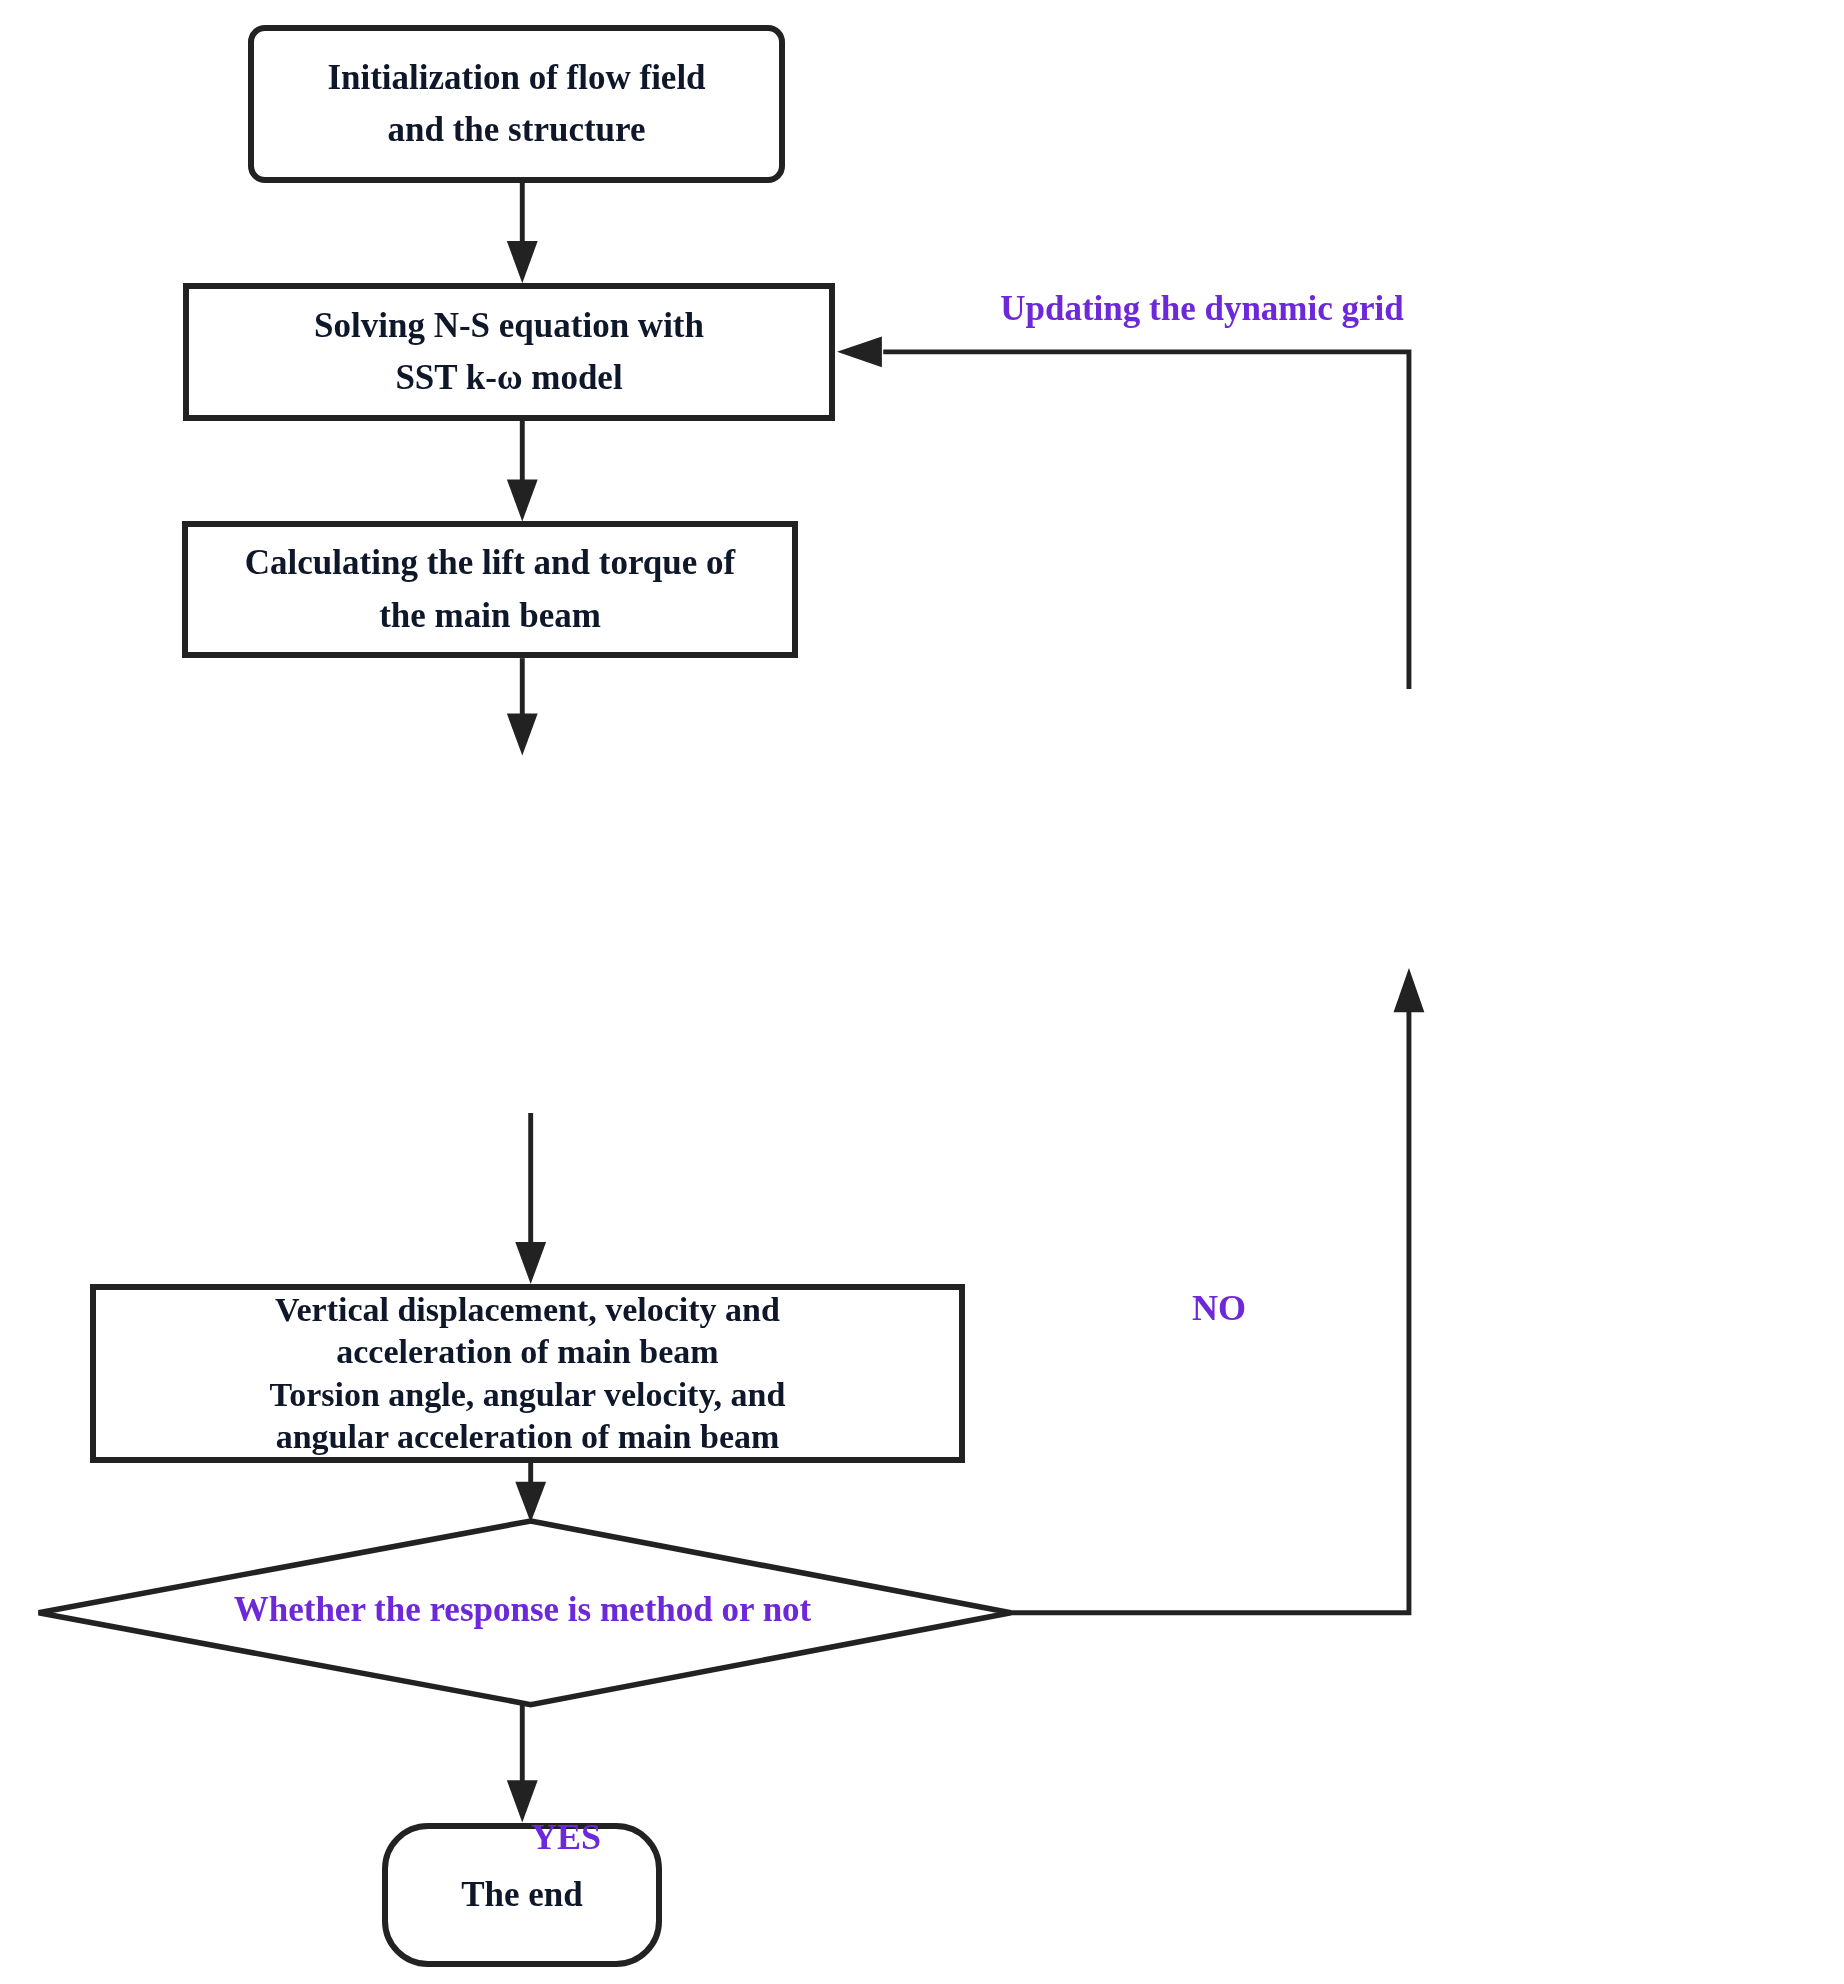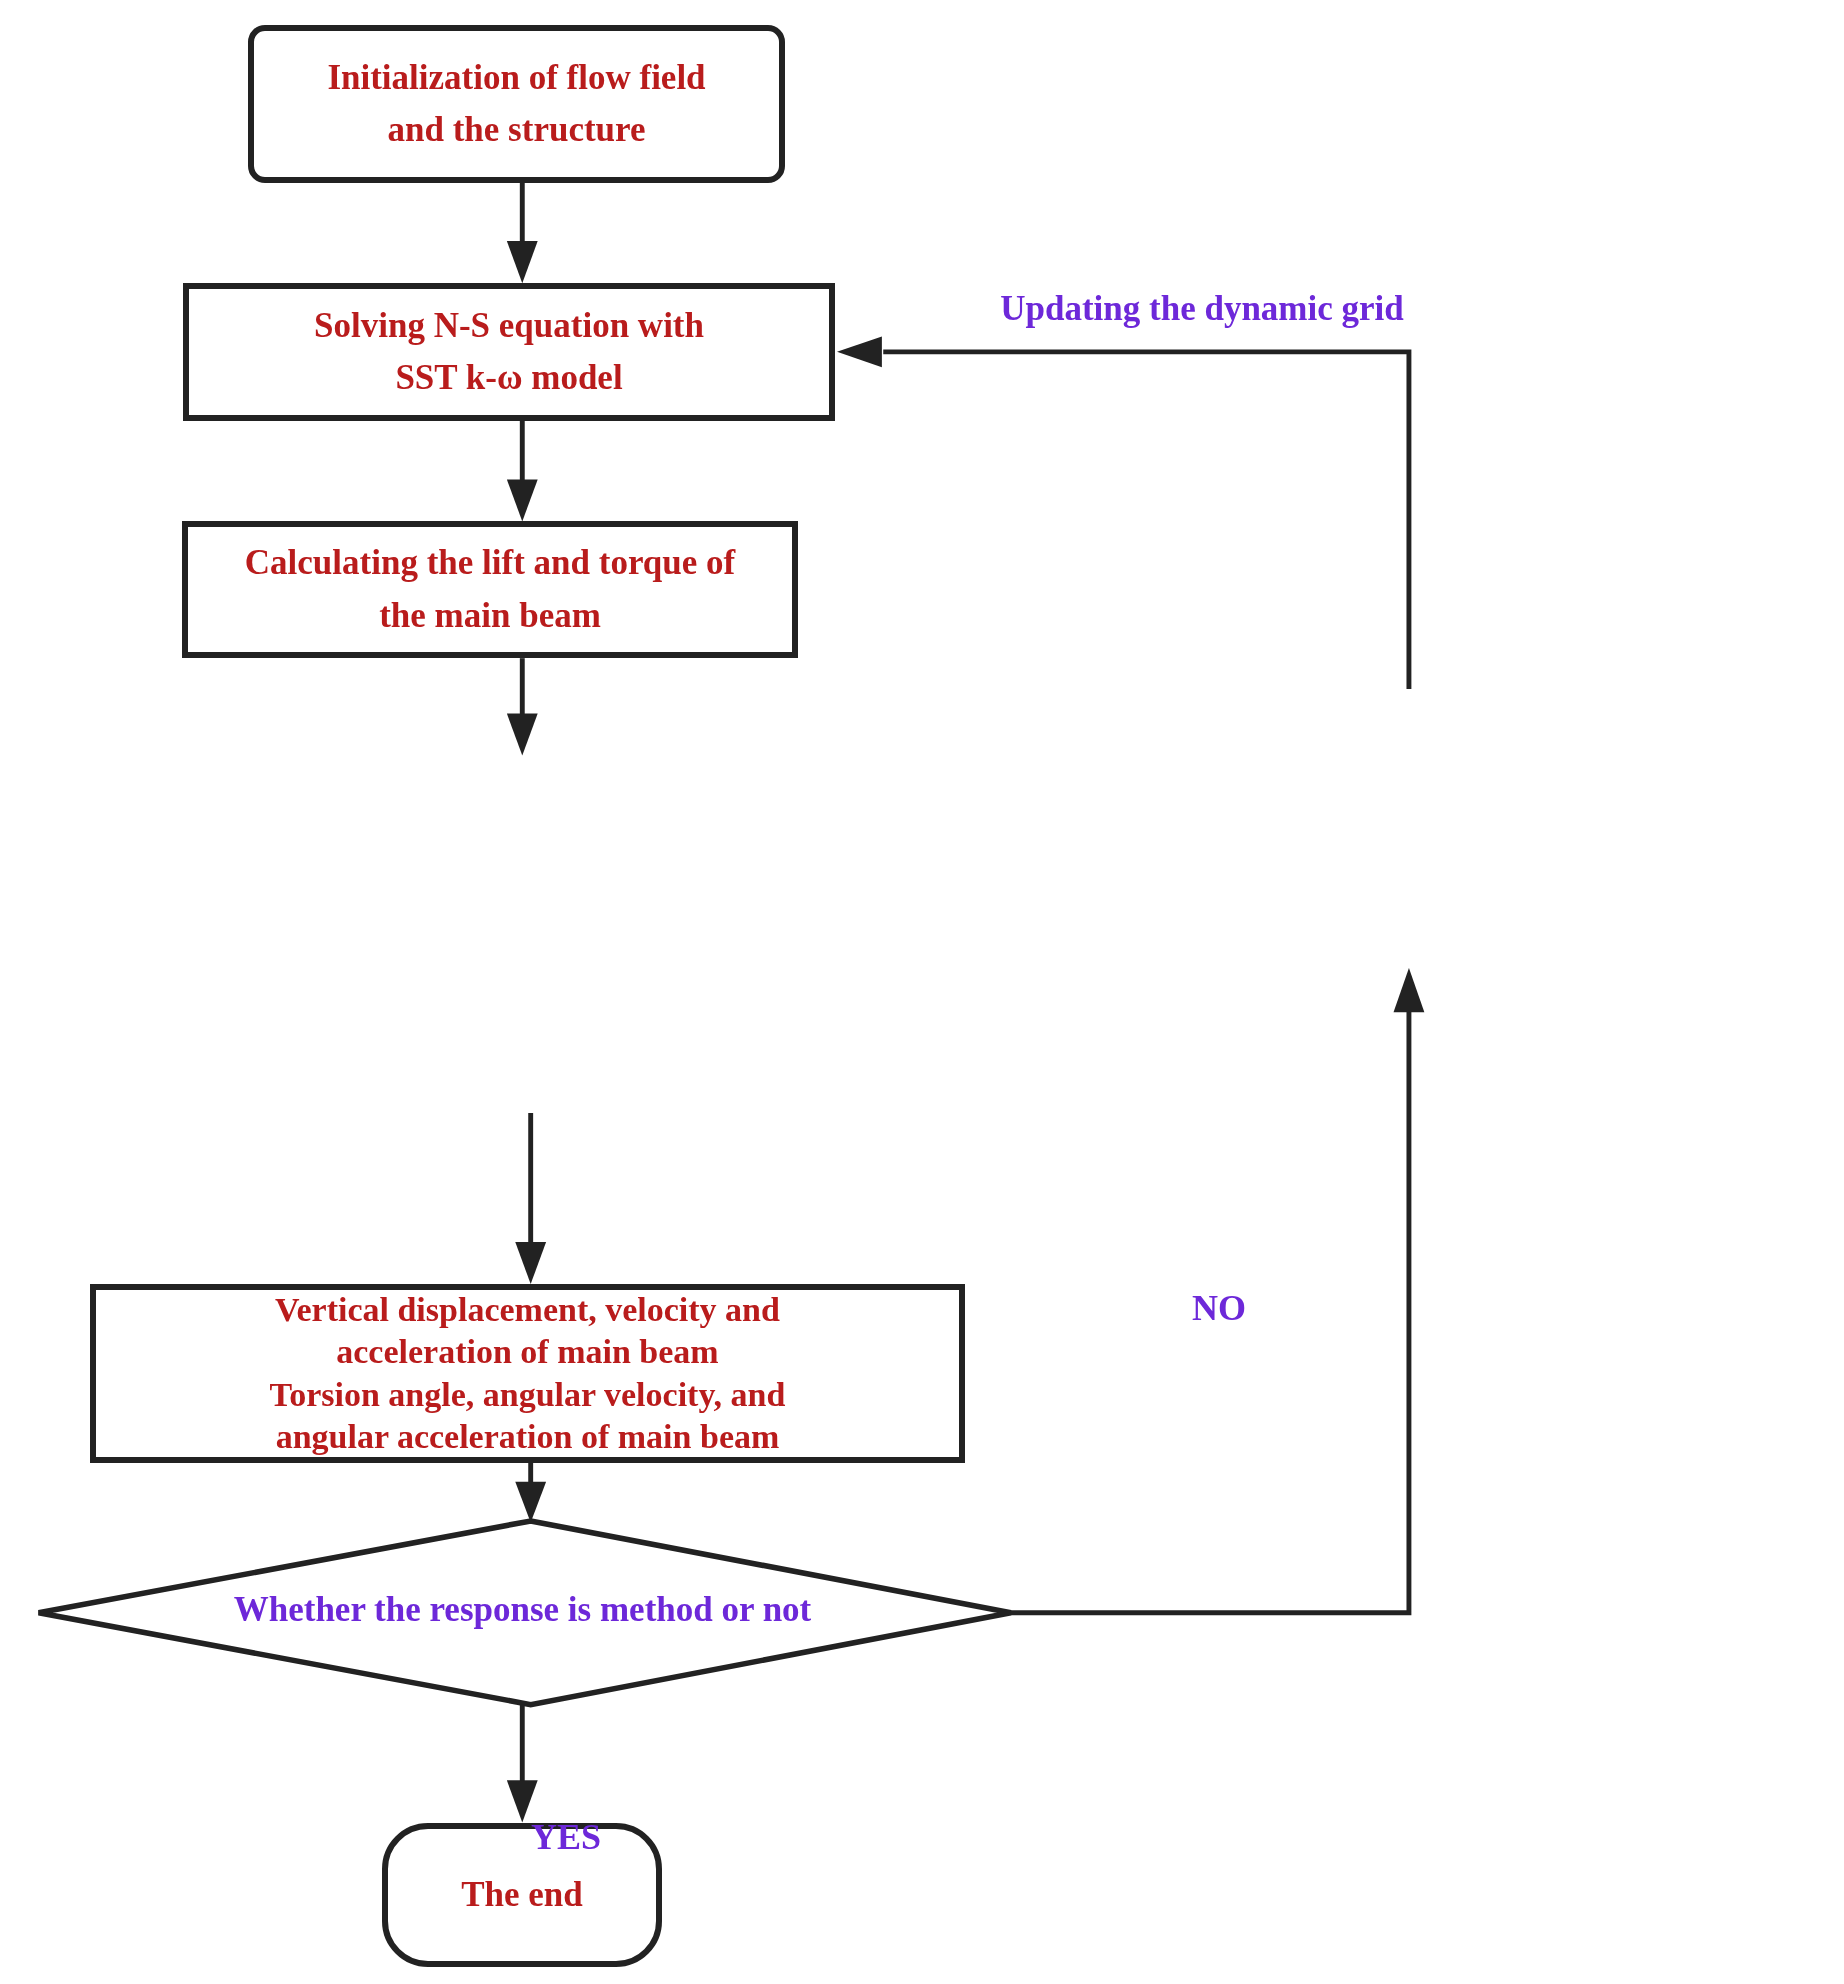--- a/index.html
+++ b/index.html
@@ -29,21 +29,21 @@
     display: flex;
     align-items: center;
     justify-content: center;
     text-align: center;
   }
   .node-label {
     white-space: pre-line;
     font-weight: 700;
     font-size: 35px;
     line-height: 1.5;
-    color: #b91c1c;
+    color: #0f172a;
     padding: 0 8.4px;
   }
   .edge-label {
     position: absolute;
     font-weight: 700;
     font-size: 36px;
     color: #6d28d9;
     white-space: nowrap;
   }
   .lbl-small { font-size: 34px; }

